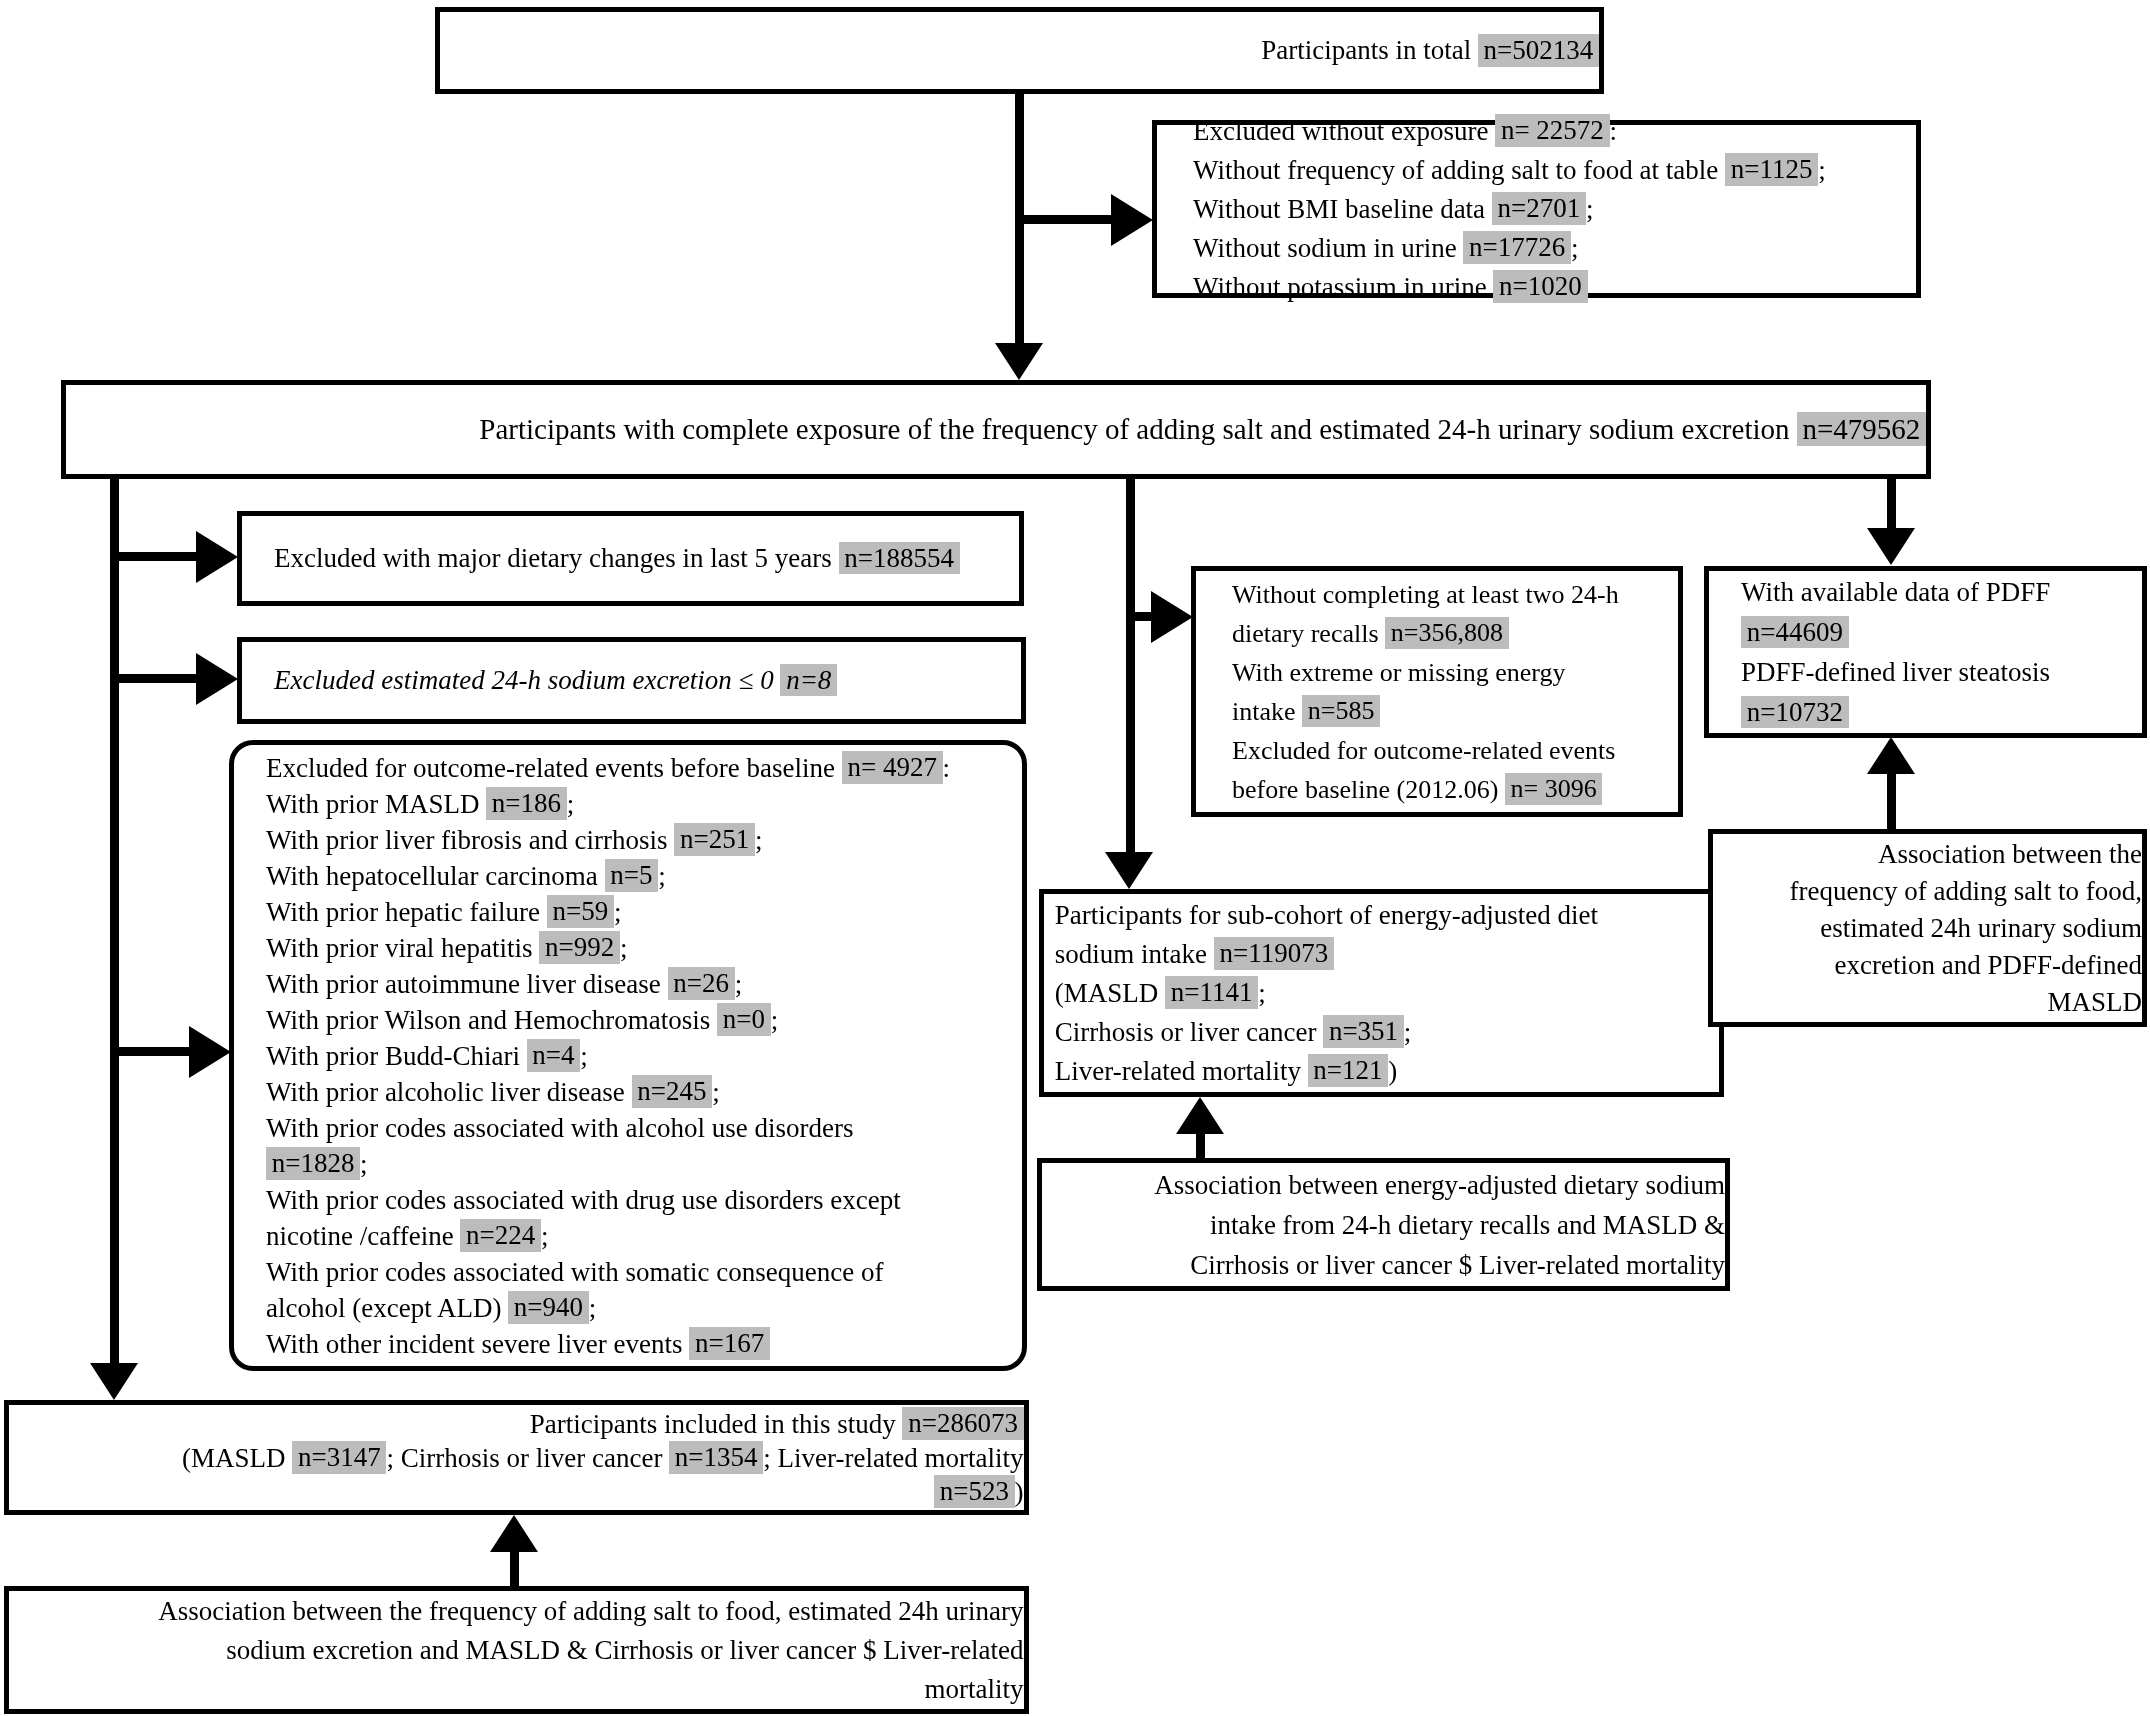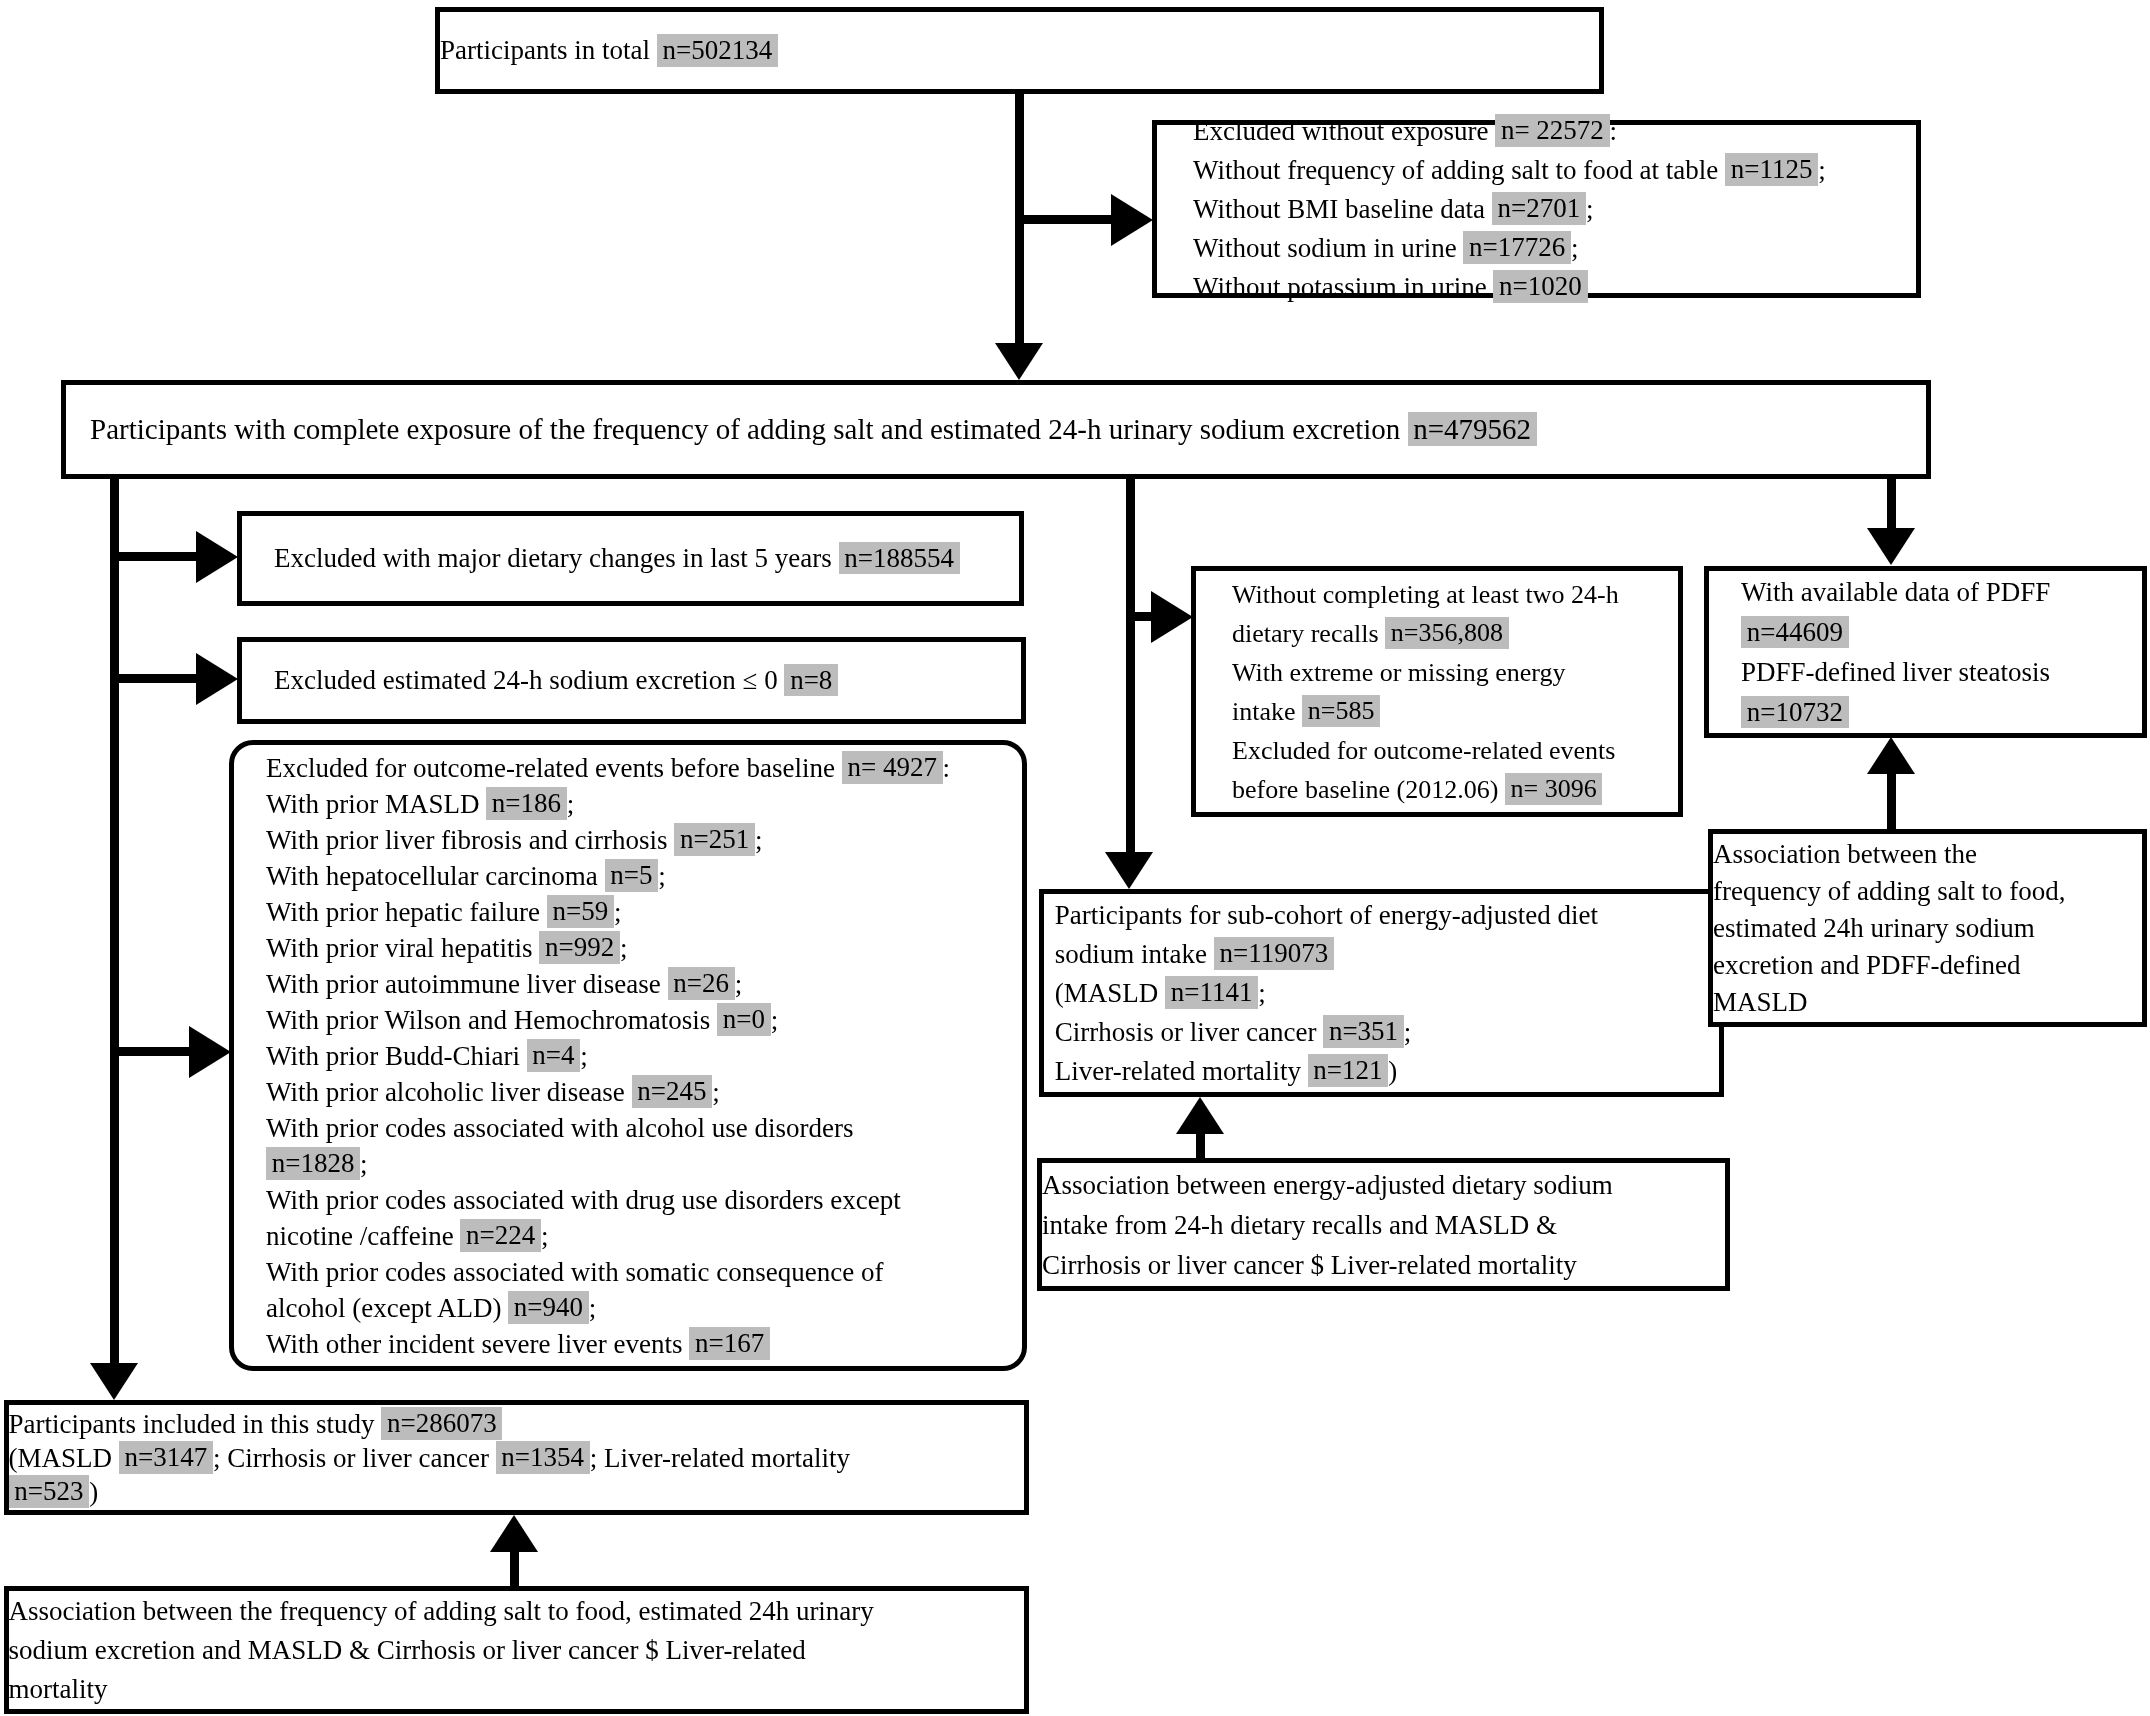--- a/index.html
+++ b/index.html
@@ -2,35 +2,35 @@
 <html style="--hl: #bcbcbc;font-size:11.5px"><head>
 <meta charset="utf-8">
 <style>
   html,body{margin:0;padding:0;background:#ffffff;}
   body{width:2151px;height:1717px;position:relative;overflow:hidden;
        font-family:"Liberation Serif","DejaVu Serif",serif;color:#000;}
   .canvas{position:absolute;left:0;top:0;width:2151px;height:1717px;}
   .box{position:absolute;box-sizing:border-box;border:5px solid #000;background:#fff;
        display:flex;flex-direction:column;justify-content:center;font-size:27px;}
   .box .line{white-space:nowrap;}
-  .center{text-align:left;}
+  .center{text-align:right;}
   .hl{background:var(--hl,#bcbcbc);padding:1.4px 5.7px;}
   .vline,.hline{position:absolute;background:#000;}
   .arr-r{position:absolute;width:0;height:0;border-top:26px solid transparent;
          border-bottom:26px solid transparent;border-left:42px solid #000;}
   .arr-d{position:absolute;width:0;height:0;border-left:24.4px solid transparent;
          border-right:24.4px solid transparent;border-top:37px solid #000;}
   .arr-u{position:absolute;width:0;height:0;border-left:24.4px solid transparent;
          border-right:24.4px solid transparent;border-bottom:37px solid #000;}
 
   #box-total{left:435px;top:7.2px;width:1169px;height:87px;}
   #box-exposure{left:1152px;top:120px;width:769px;height:178px;padding-left:36px;line-height:39px;}
   #box-complete{left:61px;top:380px;width:1870px;height:99px;font-size:29px;padding-left:24px;}
   #box-dietary{left:237px;top:511px;width:787px;height:95px;padding-left:32px;}
-  #box-sodium{left:237px;top:637px;width:789px;height:87px;padding-left:32px;}
+  #box-sodium{left:237px;top:637px;width:789px;height:87px;padding-left:32px;font-style:italic;}
   #box-outcome{left:229px;top:740px;width:798px;height:631px;padding-left:32px;line-height:36px;border-radius:24px;}
   #box-recalls{left:1191px;top:566px;width:492px;height:251px;padding-left:36px;line-height:39px;font-size:26px;}
   #box-pdff{left:1704px;top:566px;width:443px;height:172px;padding-left:32px;line-height:40px;}
   #box-subcohort{left:1039px;top:889px;width:685px;height:208px;padding-left:10.8px;line-height:39px;}
   #box-assoc-pdff{left:1708px;top:829px;width:439px;height:198px;line-height:37px;}
   #box-assoc-energy{left:1037px;top:1158px;width:693px;height:133px;line-height:40px;}
   #box-included{left:3.6px;top:1400px;width:1025px;height:115px;line-height:34px;}
   #box-assoc-bottom{left:3.6px;top:1586px;width:1025px;height:128px;line-height:39px;}
 </style>
 </head>

